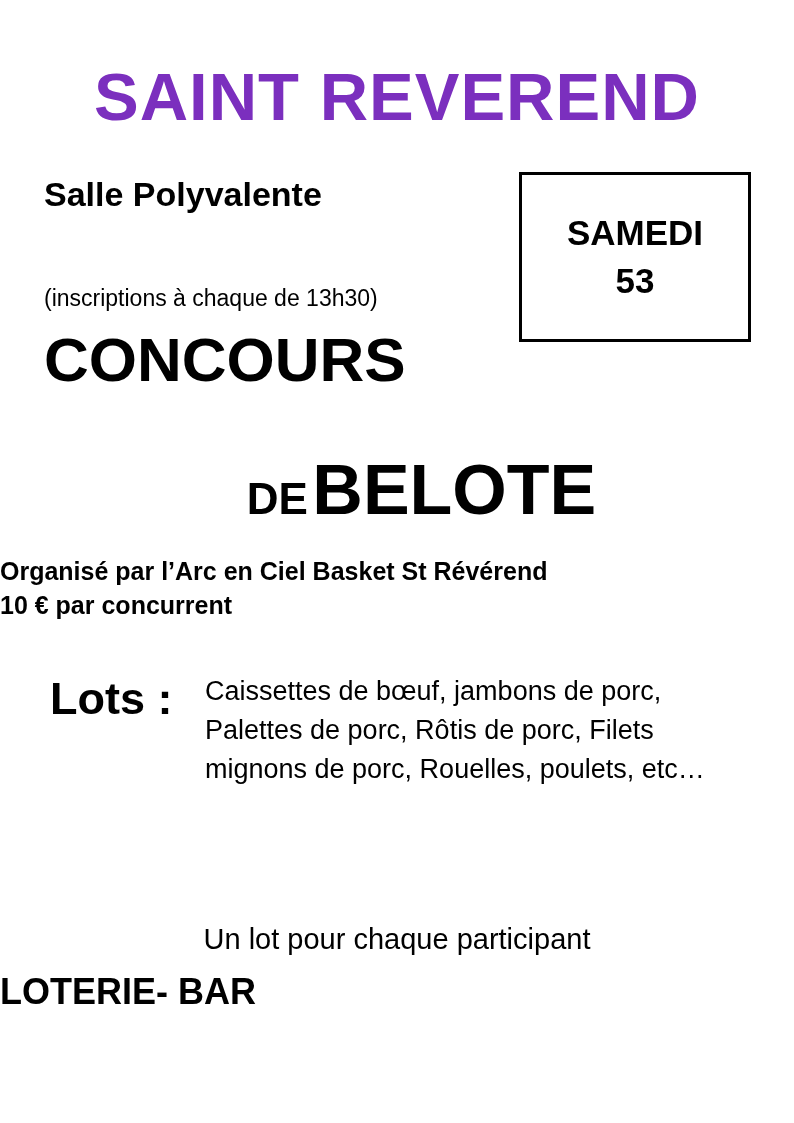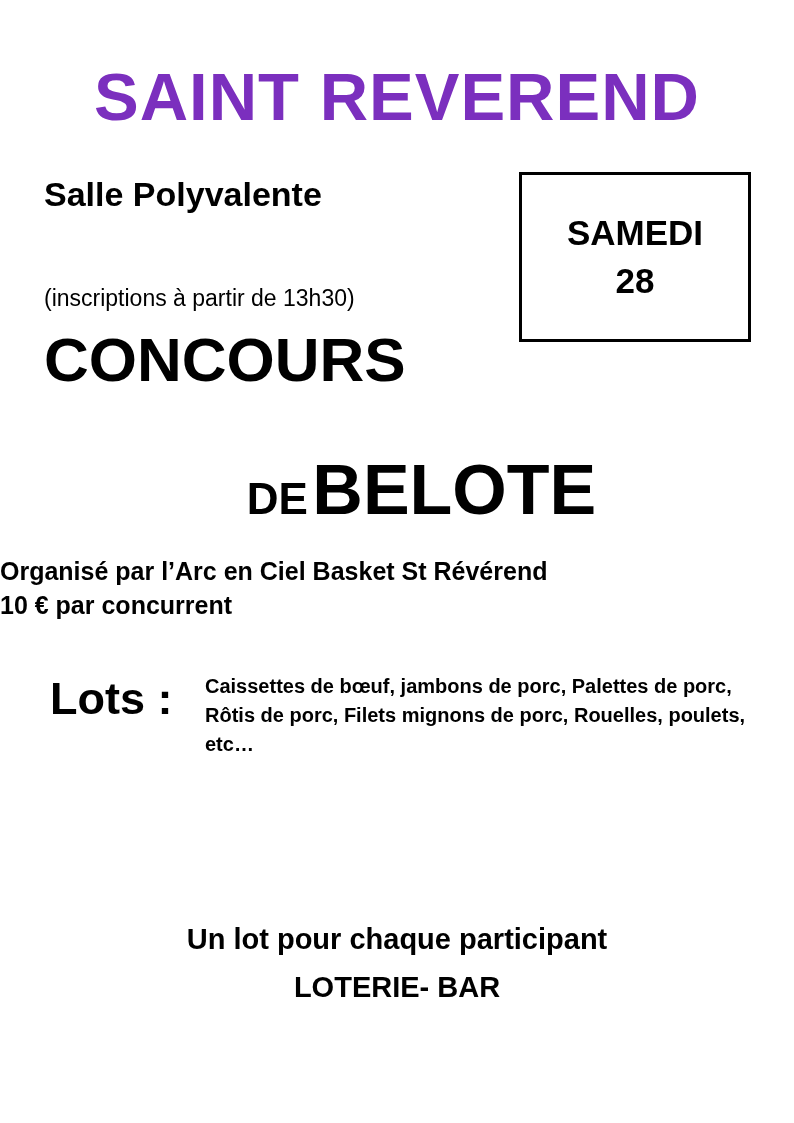--- a/index.html
+++ b/index.html
@@ -147,64 +147,64 @@
   }
   .lots-label {
     font-size: 45px;
     font-weight: bold;
     line-height: 1.0;
     float: left;
     margin-right: 10px;
     margin-top: 4px;
   }
   .lots-text {
-    font-size: 20px;
-    font-weight: bold;
+    font-size: 27px;
+    font-weight: normal;
     line-height: 1.45;
     padding-left: 155px;
     text-indent: -0px;
   }
 
   
   .footer-1 {
     position: absolute;
     top: 921px;
     left: 0;
     width: 794px;
     text-align: center;
     font-size: 29px;
-    font-weight: bold;
+    font-weight: normal;
     line-height: 1.3;
   }
   .footer-2 {
     position: absolute;
     top: 969px;
     left: 0;
     width: 794px;
-    text-align: center;
-    font-size: 29px;
+    text-align: left;
+    font-size: 36px;
     font-weight: bold;
     line-height: 1.3;
   }
 </style>
 </head>
 <body>
 
 <div class="poster">
 
   <div class="title">SAINT REVEREND</div>
 
   <div class="venue">Salle Polyvalente</div>
 
 
-  <div class="inscriptions">(inscriptions à partir de 13h30)</div>
+  <div class="inscriptions">(inscriptions à chaque de 13h30)</div>
 
   <div class="date-box">
     <div class="d-line">SAMEDI</div>
-    <div class="d-line">28</div>
+    <div class="d-line">53</div>
   </div>
 
   <div class="concours">CONCOURS</div>
 
   <div class="belote-line">
     <span class="belote-de">DE</span>
     <span class="belote-word">BELOTE</span>
   </div>
 
   <div class="organiser">Organisé par l’Arc en Ciel Basket St Révérend</div>

